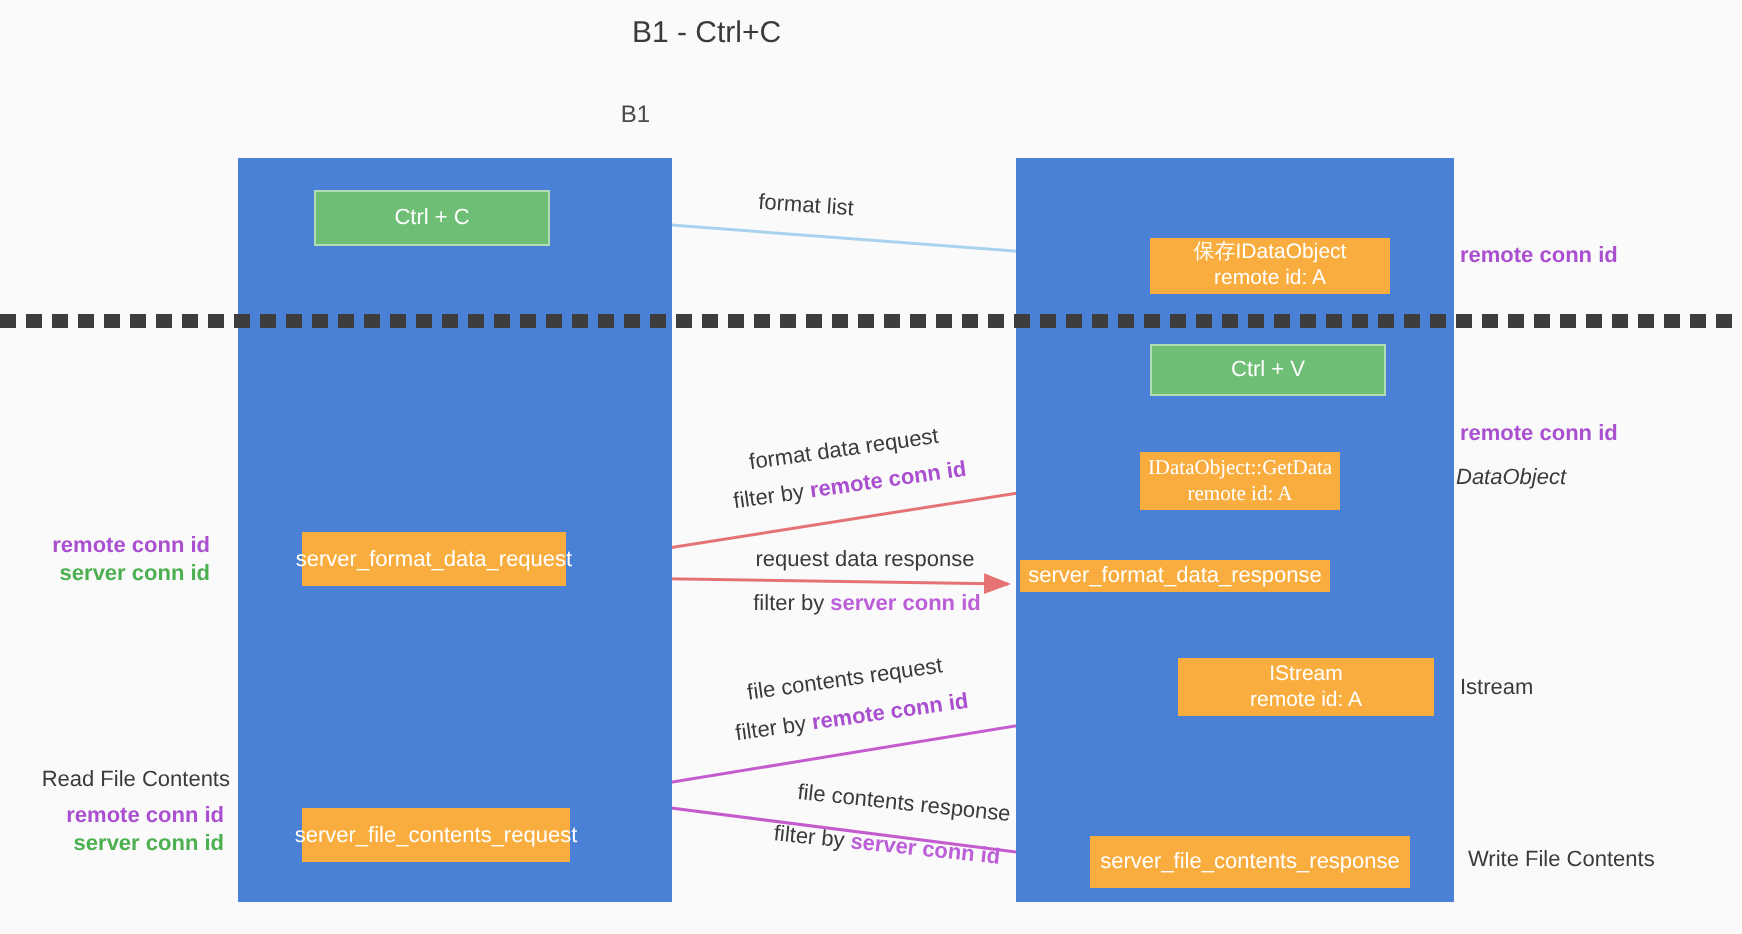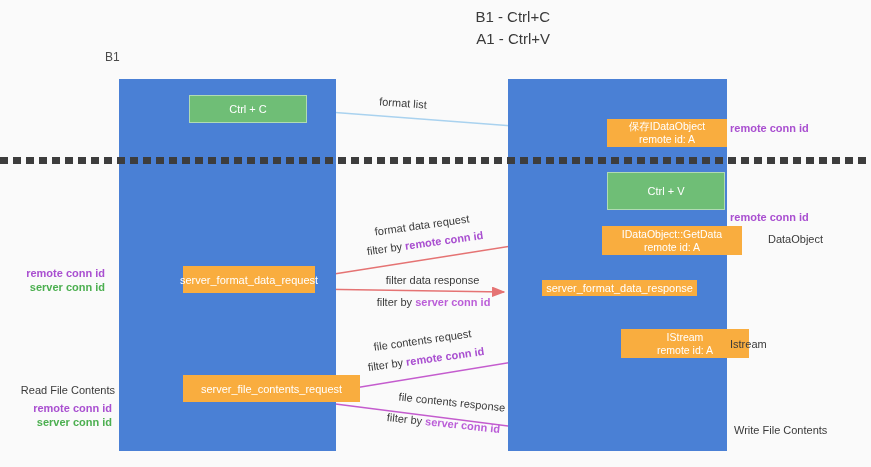--- a/index.html
+++ b/index.html
@@ -1,30 +1,30 @@
 <!DOCTYPE html>
 <html style="--bg: #fafafa; --blue: #4a80d5; --green: #6fbe76; --orange: #f9ad3f; --salmon: #e57373; --orchid: #c45cce; --purple: #a94fd0; --orchid-label: #bb5ed8; --green-label: #4caf50; --lightblue: #a9d2ef; --black-arrow: #383838;"><head>
 <meta charset="utf-8">
 <style>
   html,body{margin:0;padding:0;}
   body{background:#fafafa;font-family:"Liberation Sans",sans-serif;}
   .canvas{position:relative;width:871px;height:467px;background:var(--bg,#fafafa);overflow:hidden;}
   .arrows{position:absolute;left:0;top:0;width:871px;height:467px;pointer-events:none;}
-  .title{position:absolute;left:330px;top:6px;width:220px;text-align:right;
+  .title{position:absolute;left:316px;top:6px;width:220px;text-align:left;
          font-size:15px;line-height:1.45;color:#3a3a3a;}
-  .col-header{position:absolute;width:220px;text-align:left;font-size:12px;line-height:1.25;color:#4a4a4a;}
+  .col-header{position:absolute;width:220px;text-align:right;font-size:12px;line-height:1.25;color:#4a4a4a;}
   .col-header.left{left:105px;top:50px;}
   .col-header.right{left:508px;top:50px;width:219px;margin-top:40px;}
   .column{position:absolute;top:79px;height:372px;background:var(--blue,#4a80d5);}
   .column.left{left:119px;width:217px;}
   .column.right{left:508px;width:219px;}
   .divider{position:absolute;left:0;top:157px;width:871px;height:7px;
            background:repeating-linear-gradient(to right,#3d3d3d 0 8px,transparent 8px 13px);}
   .node{position:absolute;display:flex;flex-direction:column;align-items:center;justify-content:center;
-        color:#fff;text-align:left;box-sizing:border-box;margin-left:32px;}
+        color:#fff;text-align:left;box-sizing:border-box;}
   .node.green{background:var(--green,#6fbe76);border:1px solid rgba(255,255,255,0.45);font-size:11px;}
   .node.orange{background:var(--orange,#f9ad3f);font-size:11px;}
   .node .l2{font-size:10.5px;line-height:13px;}
   .lbl{position:absolute;font-size:11px;color:#3a3a3a;white-space:nowrap;}
   .lbl.center{text-align:center;}
   .purple{color:var(--purple,#a94fd0);font-weight:bold;}
   .orchidtx{color:var(--orchid-label,#bb5ed8);font-weight:bold;}
   .greentx{color:var(--green-label,#4caf50);font-weight:bold;}
   .rot-up{transform:rotate(-8deg);}
   .rot-dn{transform:rotate(6deg);}
@@ -55,21 +55,20 @@
     <line x1="634" y1="199" x2="634" y2="219" stroke="#383838" stroke-width="1.8" marker-end="url(#mk-black)"></line>
     <line x1="667" y1="256" x2="696" y2="322" stroke="#383838" stroke-width="1.8" marker-end="url(#mk-black)"></line>
     <line x1="569" y1="237" x2="315" y2="277" stroke="#e57373" stroke-width="1.5" marker-end="url(#mk-salmon)"></line>
     <line x1="308" y1="289" x2="504" y2="292" stroke="#e57373" stroke-width="1.5" marker-end="url(#mk-salmon)"></line>
     <line x1="587" y1="350" x2="318" y2="394" stroke="#c45cce" stroke-width="1.5" marker-end="url(#mk-orchid)"></line>
     <line x1="312" y1="401" x2="539" y2="430" stroke="#c45cce" stroke-width="1.5" marker-end="url(#mk-orchid)"></line>
   </svg>
 
   <div class="title">
     <div>B1 - Ctrl+C</div>
-    <div>A1 - Ctrl+V</div>
   </div>
 
   <div class="col-header left">
     <div>B1</div>
   </div>
   <div class="col-header right">
     <div>A1</div>
     <div>remote</div>
   </div>
 
@@ -80,76 +79,79 @@
 
   <div class="node green" style="left:157px;top:95px;width:118px;height:28px;">
     <span>Ctrl + C</span>
   </div>
 
   <div class="node orange" style="left:575px;top:119px;width:120px;height:28px;">
     <span class="l2">保存IDataObject</span>
     <span class="l2">remote id: A</span>
   </div>
 
-  <div class="node green" style="left:575px;top:172px;width:118px;height:38px;">
+  <div class="node green" style="left:575px;top:172px;width:118px;height:26px;">
     <span>Ctrl + V</span>
   </div>
 
-  <div class="node orange" style="left:570px;top:226px;width:140px;height:29px;">
+  <div class="node orange" style="left:570px;top:226px;width:100px;height:29px;font-family:Liberation Serif, serif;">
     <span class="l2">IDataObject::GetData</span>
     <span class="l2">remote id: A</span>
   </div>
 
   <div class="node orange" style="left:151px;top:266px;width:132px;height:27px;">
     <span>server_format_data_request</span>
   </div>
 
   <div class="node orange" style="left:510px;top:280px;width:155px;height:16px;">
     <span>server_format_data_response</span>
   </div>
 
   <div class="node orange" style="left:589px;top:329px;width:128px;height:29px;">
     <span class="l2">IStream</span>
     <span class="l2">remote id: A</span>
   </div>
 
-  <div class="node orange" style="left:151px;top:375px;width:177px;height:27px;">
+  <div class="node orange" style="left:151px;top:404px;width:134px;height:27px;">
     <span>server_file_contents_request</span>
   </div>
 
+  <div class="node orange" style="left:545px;top:418px;width:160px;height:26px;">
+    <span>server_file_contents_response</span>
+  </div>
 
   <div class="lbl center rot-sl" style="left:358px;top:97px;width:90px;">format list</div>
 
   <div class="lbl center rot-up" style="left:352px;top:219px;width:140px;">format data request</div>
   <div class="lbl center rot-up" style="left:345px;top:237px;width:160px;">
     <span>filter by</span>
     <span class="purple">remote conn id</span>
   </div>
 
-  <div class="lbl center" style="left:375px;top:274px;width:115px;">filter data response</div>
+  <div class="lbl center" style="left:375px;top:274px;width:115px;">request data response</div>
   <div class="lbl center" style="left:366px;top:296px;width:135px;">
     <span>filter by</span>
     <span class="orchidtx">server conn id</span>
   </div>
 
   <div class="lbl center rot-up" style="left:360px;top:334px;width:125px;">file contents request</div>
   <div class="lbl center rot-up" style="left:346px;top:353px;width:160px;">
     <span>filter by</span>
     <span class="purple">remote conn id</span>
   </div>
 
   <div class="lbl center rot-dn" style="left:392px;top:396px;width:120px;">file contents response</div>
   <div class="lbl center rot-dn" style="left:376px;top:417px;width:135px;">
     <span>filter by</span>
     <span class="orchidtx">server conn id</span>
   </div>
 
   <div class="lbl purple" style="left:730px;top:122px;">remote conn id</div>
   <div class="lbl purple" style="left:730px;top:211px;">remote conn id</div>
-  <div class="lbl" style="left:768px;top:233px;">DataObject</div>
+  <div class="lbl" style="left:728px;top:233px;font-style:italic;">DataObject</div>
   <div class="lbl" style="left:730px;top:338px;">Istream</div>
   <div class="lbl" style="left:734px;top:424px;">Write File Contents</div>
 
   <div class="lbl purple right-align" style="left:20px;top:267px;width:85px;">remote conn id</div>
   <div class="lbl greentx right-align" style="left:20px;top:281px;width:85px;">server conn id</div>
   <div class="lbl right-align" style="left:20px;top:384px;width:95px;">Read File Contents</div>
   <div class="lbl purple right-align" style="left:27px;top:402px;width:85px;">remote conn id</div>
   <div class="lbl greentx right-align" style="left:27px;top:416px;width:85px;">server conn id</div>
 
 </div>

